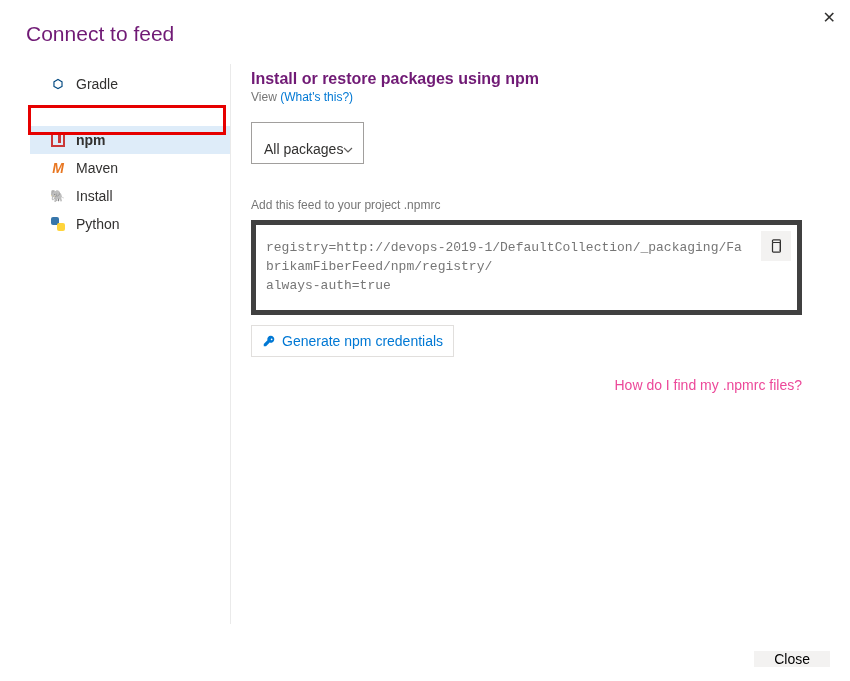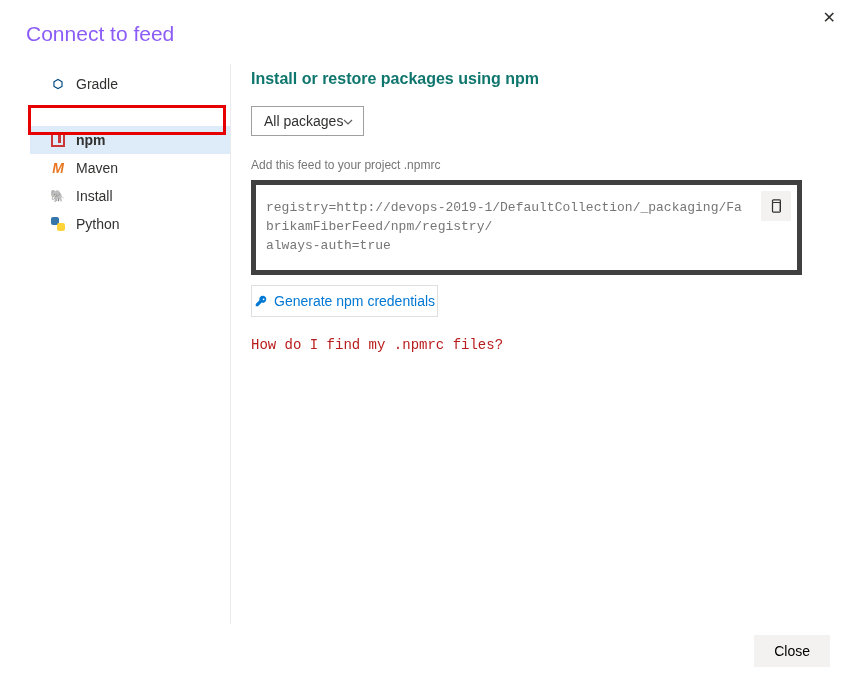--- a/index.html
+++ b/index.html
@@ -15,21 +15,21 @@
     }
     .dialog-header {
       padding: 22px 26px 18px 26px;
       display: flex;
       justify-content: space-between;
       align-items: flex-start;
     }
     .dialog-title {
       font-size: 21px;
       font-weight: 400;
-      color: #8b5cf6;
+      color: #701a75;
     }
     .close-x {
       font-size: 16px;
       line-height: 1;
       cursor: pointer;
       padding: 2px 4px;
       color: #323130;
       position: absolute;
       top: 8px;
       right: 10px;
@@ -95,46 +95,46 @@
       content: ""; position: absolute; width: 8px; height: 8px; background: #ffd43b; border-radius: 2px; bottom: 0; right: 0;
     }
     .main-content {
       flex: 1;
       border-left: 1px solid #eaeaea;
       padding: 6px 48px 0 20px;
     }
     .main-heading {
       font-size: 16px;
       font-weight: 600;
-      color: #0f766e;
+      color: #701a75;
     }
     .view-line {
       font-size: 12px;
       color: #767676;
       margin-top: 2px;
     }
     .view-line a { color: #0078d4; text-decoration: none; }
     .dropdown {
       margin-top: 18px;
       display: inline-flex;
       align-items: center;
       border: 1px solid #a19f9d;
-      padding: 6px 10px 6px 12px;
+      padding: 18px 10px 6px 12px;
       font-size: 14px;
       cursor: pointer;
     }
     .chevron {
       width: 10px; height: 10px; display: inline-block;
       transform: translateY(-2px);
     }
     .chevron svg { width: 10px; height: 10px; }
     .section-label {
       font-size: 12px;
       color: #767676;
-      margin-top: 22px;
+      margin-top: 34px;
     }
     .code-box {
       border: 5px solid #404040;
       margin-top: 8px;
       padding: 14px 50px 14px 10px;
       font-family: "Consolas", "Courier New", monospace;
       font-size: 13px;
       color: #767676;
       line-height: 1.45;
       white-space: pre-wrap;
@@ -155,41 +155,40 @@
     }
     .copy-btn svg { width: 14px; height: 14px; stroke: #323130; fill: none; stroke-width: 1.4; }
     .generate-btn {
       margin-top: 10px;
       display: inline-flex;
       align-items: center;
       gap: 6px;
       color: #0078d4;
       font-size: 14px;
       border: 1px solid #e1dfdd;
-      padding: 7px 2px;
+      padding: 7px 10px;
       cursor: pointer;
     }
     .generate-btn svg { width: 14px; height: 14px; fill: #0078d4; }
     .help-link {
-      color: #b91c1c;
-      font-size: 14px;
-      text-align: left;
+      color: #ec4899;
+      font-size: 14px;
+      text-align: right;
       margin-top: 20px;
       cursor: pointer;
-      font-family: Liberation Mono, monospace;
     }
     .dialog-footer {
       position: absolute;
       bottom: 14px;
       right: 20px;
     }
     .close-btn {
       background: #f3f2f1;
       border: none;
-      padding: 8px 20px;
+      padding: 0 20px;
       font-size: 14px;
       font-family: inherit;
       cursor: pointer;
       text-align: center;
     }
     .icon-slot { width: 16px; display: inline-flex; align-items: center; justify-content: center; }
   </style>
 </head>
 <body>
 
@@ -229,20 +228,24 @@
           <span class="icon-python"></span>
         </span>
       <span>Python</span>
     </div>
   </div>
 
   <div class="highlight-box"></div>
 
   <div class="main-content">
     <div class="main-heading">Install or restore packages using npm</div>
+    <div class="view-line">
+      <span>View</span>
+      <a href="#">(What's this?)</a>
+    </div>
 
     <div class="dropdown">
       <span>All packages</span>
       <span class="chevron">
         <svg viewBox="0 0 10 10">
             <path d="M1 3 L5 7 L9 3" stroke="#605e5c" stroke-width="1.2" fill="none"></path>
           </svg>
       </span>
     </div>
 

